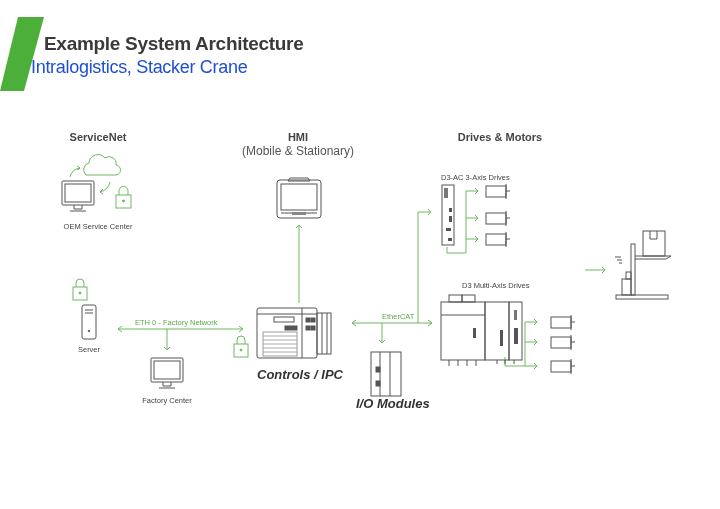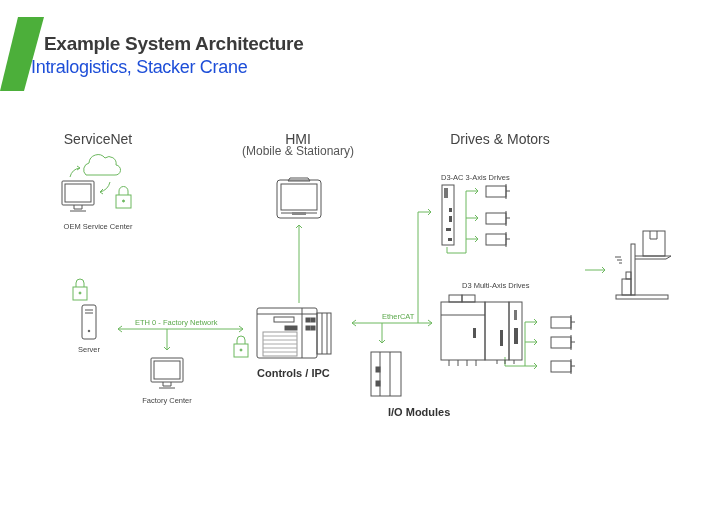--- a/index.html
+++ b/index.html
@@ -1,23 +1,23 @@
 <!DOCTYPE html>
 <html><head>
 <meta charset="utf-8">
 <style>
   html, body { margin: 0; padding: 0; background: #ffffff; }
   body { width: 720px; height: 509px; position: relative; overflow: hidden; font-family: "Liberation Sans", sans-serif; }
   .abs { position: absolute; }
   #title { left: 31px; top: 33px; font-size: 19px; font-weight: bold; color: #3a3a3a; letter-spacing: -0.3px; white-space: nowrap; margin-left: 13px; }
   #subtitle { left: 31px; top: 57px; font-size: 18px; color: #1d4ed8; letter-spacing: -0.3px; white-space: nowrap; }
-  .sec { font-size: 14px; font-weight: normal; color: #444; text-align: center; white-space: nowrap; }
+  .sec { font-size: 11px; font-weight: bold; color: #444; text-align: center; white-space: nowrap; }
   .sub { font-size: 12px; color: #555; text-align: center; white-space: nowrap; }
   .lbl { font-size: 7.5px; color: #444; white-space: nowrap; text-align: center; }
-  .big { font-size: 11px; font-weight: bold; color: #333; white-space: nowrap; }
+  .big { font-size: 13px; font-weight: bold; color: #333; white-space: nowrap; font-style: italic; }
   .glbl { font-size: 7.5px; color: #5aa84a; white-space: nowrap; }
   svg { position: absolute; left: 0; top: 0; }
 </style>
 </head>
 <body>
 
 <div class="abs" style="left:0;top:17px;width:50px;height:74px;">
   <svg width="50" height="74">
       <polygon points="18,0 44,0 24,74 0,74" fill="#4caf3a"></polygon>
     </svg>
@@ -214,17 +214,17 @@
       <path d="M650,231 v8 h7 v-8"></path>
       <path d="M615,257 h6 M617,260 h5 M619,263 h3"></path>
     </g>
   </g>
 </svg>
 
 <div class="abs lbl" style="left:48px;top:222px;width:100px;">OEM Service Center</div>
 <div class="abs lbl" style="left:59px;top:345px;width:60px;">Server</div>
 <div class="abs lbl" style="left:117px;top:396px;width:100px;">Factory Center</div>
 <div class="abs big" style="left:257px;top:367px;">Controls / IPC</div>
-<div class="abs big" style="left:356px;top:406px;margin-left:32px;">I/O Modules</div>
+<div class="abs big" style="left:356px;top:396px;">I/O Modules</div>
 <div class="abs lbl" style="left:441px;top:173px;text-align:right;">D3-AC  3-Axis Drives</div>
 <div class="abs lbl" style="left:438px;top:281px;text-align:left;padding-left:24px;">D3 Multi-Axis Drives</div>
 <div class="abs glbl" style="left:135px;top:318px;">ETH 0 - Factory Network</div>
 <div class="abs glbl" style="left:369px;top:312px;padding-left:13px;">EtherCAT</div>
 
 </body></html>

